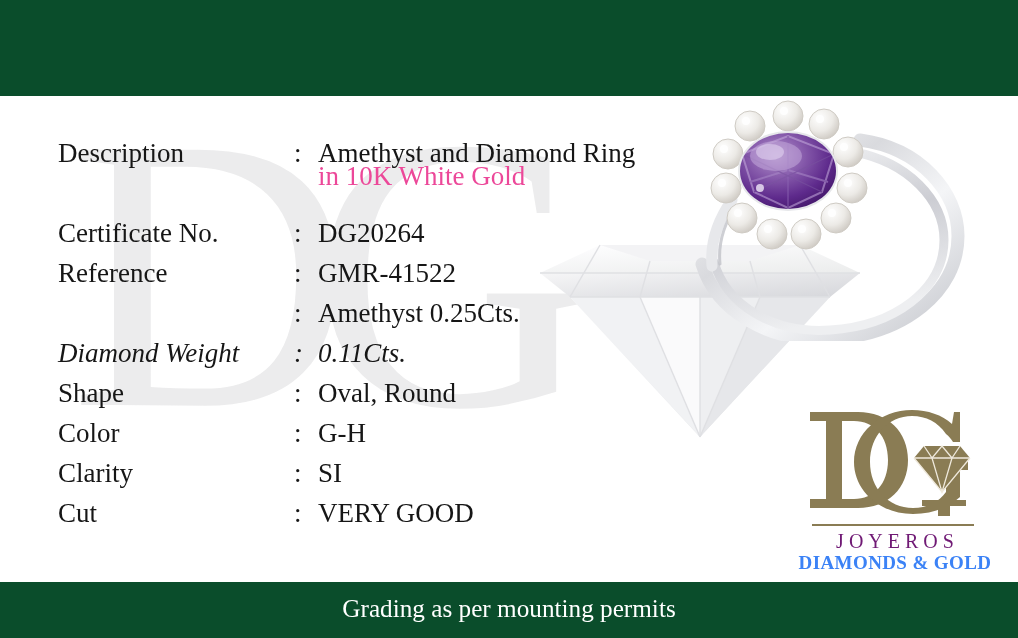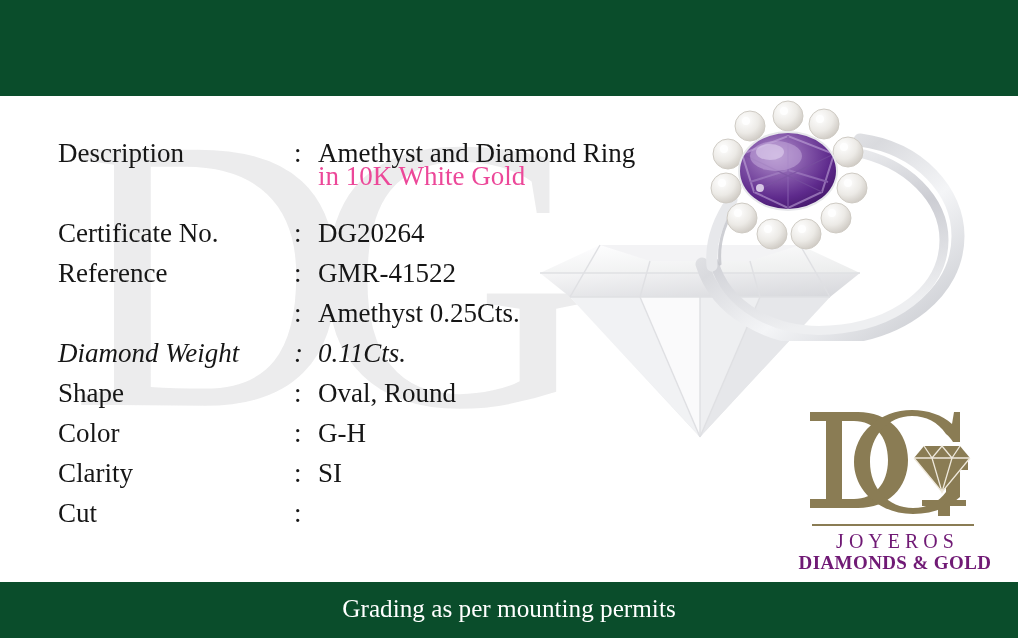--- a/index.html
+++ b/index.html
@@ -180,21 +180,21 @@
     letter-spacing: 5px;
     text-indent: 5px;
     font-family: "Liberation Serif", "DejaVu Serif", serif;
   }
   .logo-dg {
     position: absolute;
     left: 0;
     top: 148px;
     width: 198px;
     text-align: center;
-    color: #701a75;
+    color: #3b82f6;
     font-size: 19px;
     line-height: 22px;
     font-weight: bold;
     letter-spacing: 0.4px;
     font-family: "Liberation Serif", "DejaVu Serif", serif;
   }
 
   
   .footer-bar {
     position: absolute;
@@ -392,20 +392,21 @@
 
     <div class="row" style="top:360px;">
       <span class="lbl">Clarity</span>
       <span class="col">:</span>
       <span class="val">SI</span>
     </div>
 
     <div class="row" style="top:400px;">
       <span class="lbl">Cut</span>
       <span class="col">:</span>
+      <span class="val">VERY GOOD</span>
     </div>
 
   </div>
 
   <div class="logo">
     <svg class="logo-mark" viewBox="0 0 198 112">
       <g fill="#8a7c54">
 
         <path d="M14,8 L62,8 C92,8 112,28 112,56 C112,84 92,104 62,104 L14,104 L14,95
                  L30,95 L30,17 L14,17 Z

